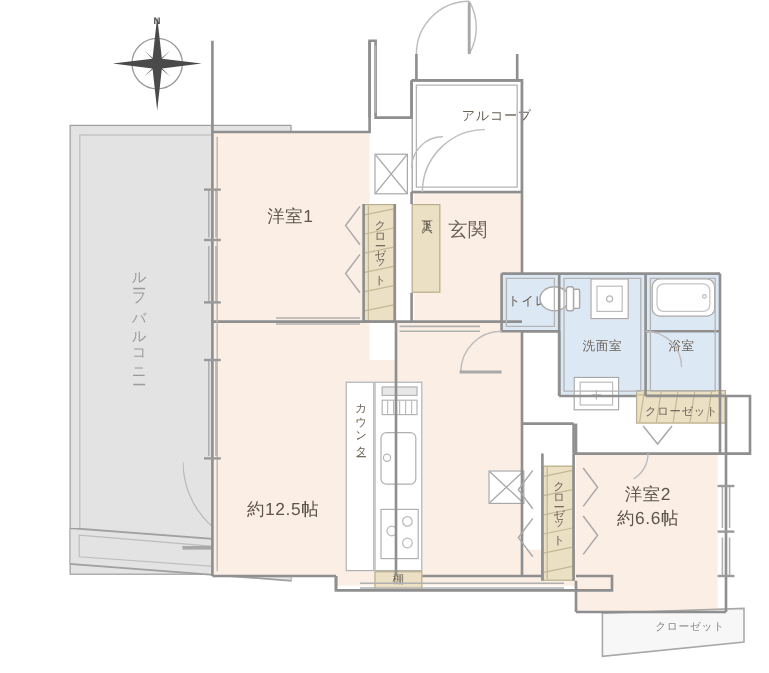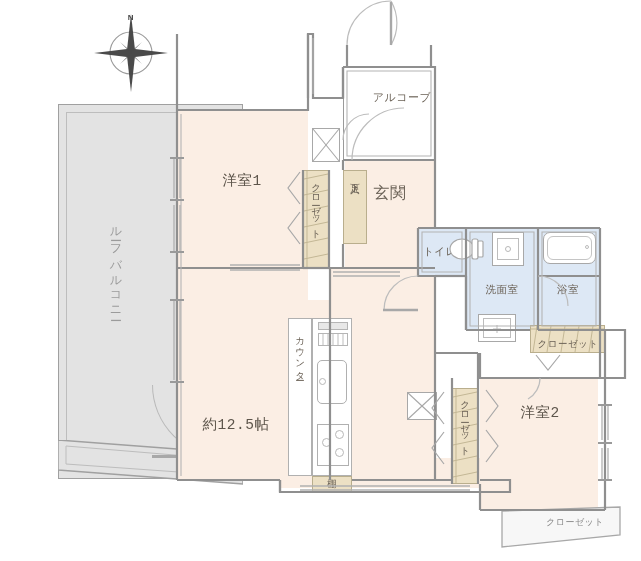--- a/index.html
+++ b/index.html
@@ -19,21 +19,21 @@
 
   
   .ol  {border:1.5px solid #9a9a9a;}
 
   
   .wall{position:absolute;background:#8f8f8f;}
 
   
   .lbl{position:absolute;color:#6b6257;font-size:16px;line-height:16px;
        text-align:center;white-space:nowrap;letter-spacing:.5px;}
-  .lbl.big{font-size:14.5px;line-height:19px;color:#5d554b;font-family:Liberation Mono, monospace;}
+  .lbl.big{font-size:14.5px;line-height:19px;color:#5d554b;}
   .lbl.sm {font-size:10.5px;line-height:13px;}
   .lbl.xs {font-size:9px;line-height:11px;}
   .vlbl{position:absolute;color:#6b6257;font-size:11px;line-height:13px;
         writing-mode:vertical-rl;text-orientation:upright;white-space:nowrap;
         letter-spacing:1px;}
   .vlbl.sm{font-size:9.5px;letter-spacing:.5px;}
   .balc-lbl{position:absolute;color:#9b9b9b;font-size:12px;line-height:15px;
         writing-mode:vertical-rl;text-orientation:upright;white-space:nowrap;
         letter-spacing:2px;}
   .fx-r{border-radius:50%;}
@@ -95,24 +95,25 @@
   <div class="ab fill-room" style="left:290px;top:300px;width:75px;height:185px;"></div>
   <div class="lbl big" style="left:186px;top:372px;width:100px;margin-top:44px;">約12.5帖</div>
 
   <div class="ab fill-room" style="left:330px;top:268px;width:105px;height:212px;"></div>
   <div class="ab fill-room" style="left:280px;top:458px;width:230px;height:30px;"></div>
 
   <div class="ab fill-room" style="left:345px;top:160px;width:90px;height:110px;"></div>
   <div class="lbl" style="left:360px;top:185px;width:60px;">玄関</div>
 
   <div class="ab fill-white ol" style="left:343px;top:67px;width:92px;height:94px;"></div>
-  <div class="lbl" style="left:356px;top:89px;width:92px;font-size:11px;">アルコーブ</div>
+  <div class="lbl" style="left:368px;top:89px;width:92px;font-size:11px;">アルコーブ</div>
 
   <div class="ab fill-room" style="left:480px;top:378px;width:118px;height:132px;"></div>
   <div class="lbl big" style="left:490px;top:404px;width:100px;text-align:center;">洋室2</div>
+  <div class="lbl big" style="left:490px;top:424px;width:100px;">約6.6帖</div>
 
   <div class="ab fill-wet" style="left:418px;top:228px;width:72px;height:48px;"></div>
   <div class="lbl sm" style="left:420px;top:245px;width:40px;">トイレ</div>
 
   <div class="ab fill-wet" style="left:466px;top:228px;width:72px;height:102px;"></div>
   <div class="lbl sm" style="left:472px;top:283px;width:60px;">洗面室</div>
 
   <div class="ab fill-wet" style="left:538px;top:228px;width:62px;height:102px;"></div>
   <div class="lbl sm" style="left:543px;top:283px;width:50px;">浴室</div>
 

